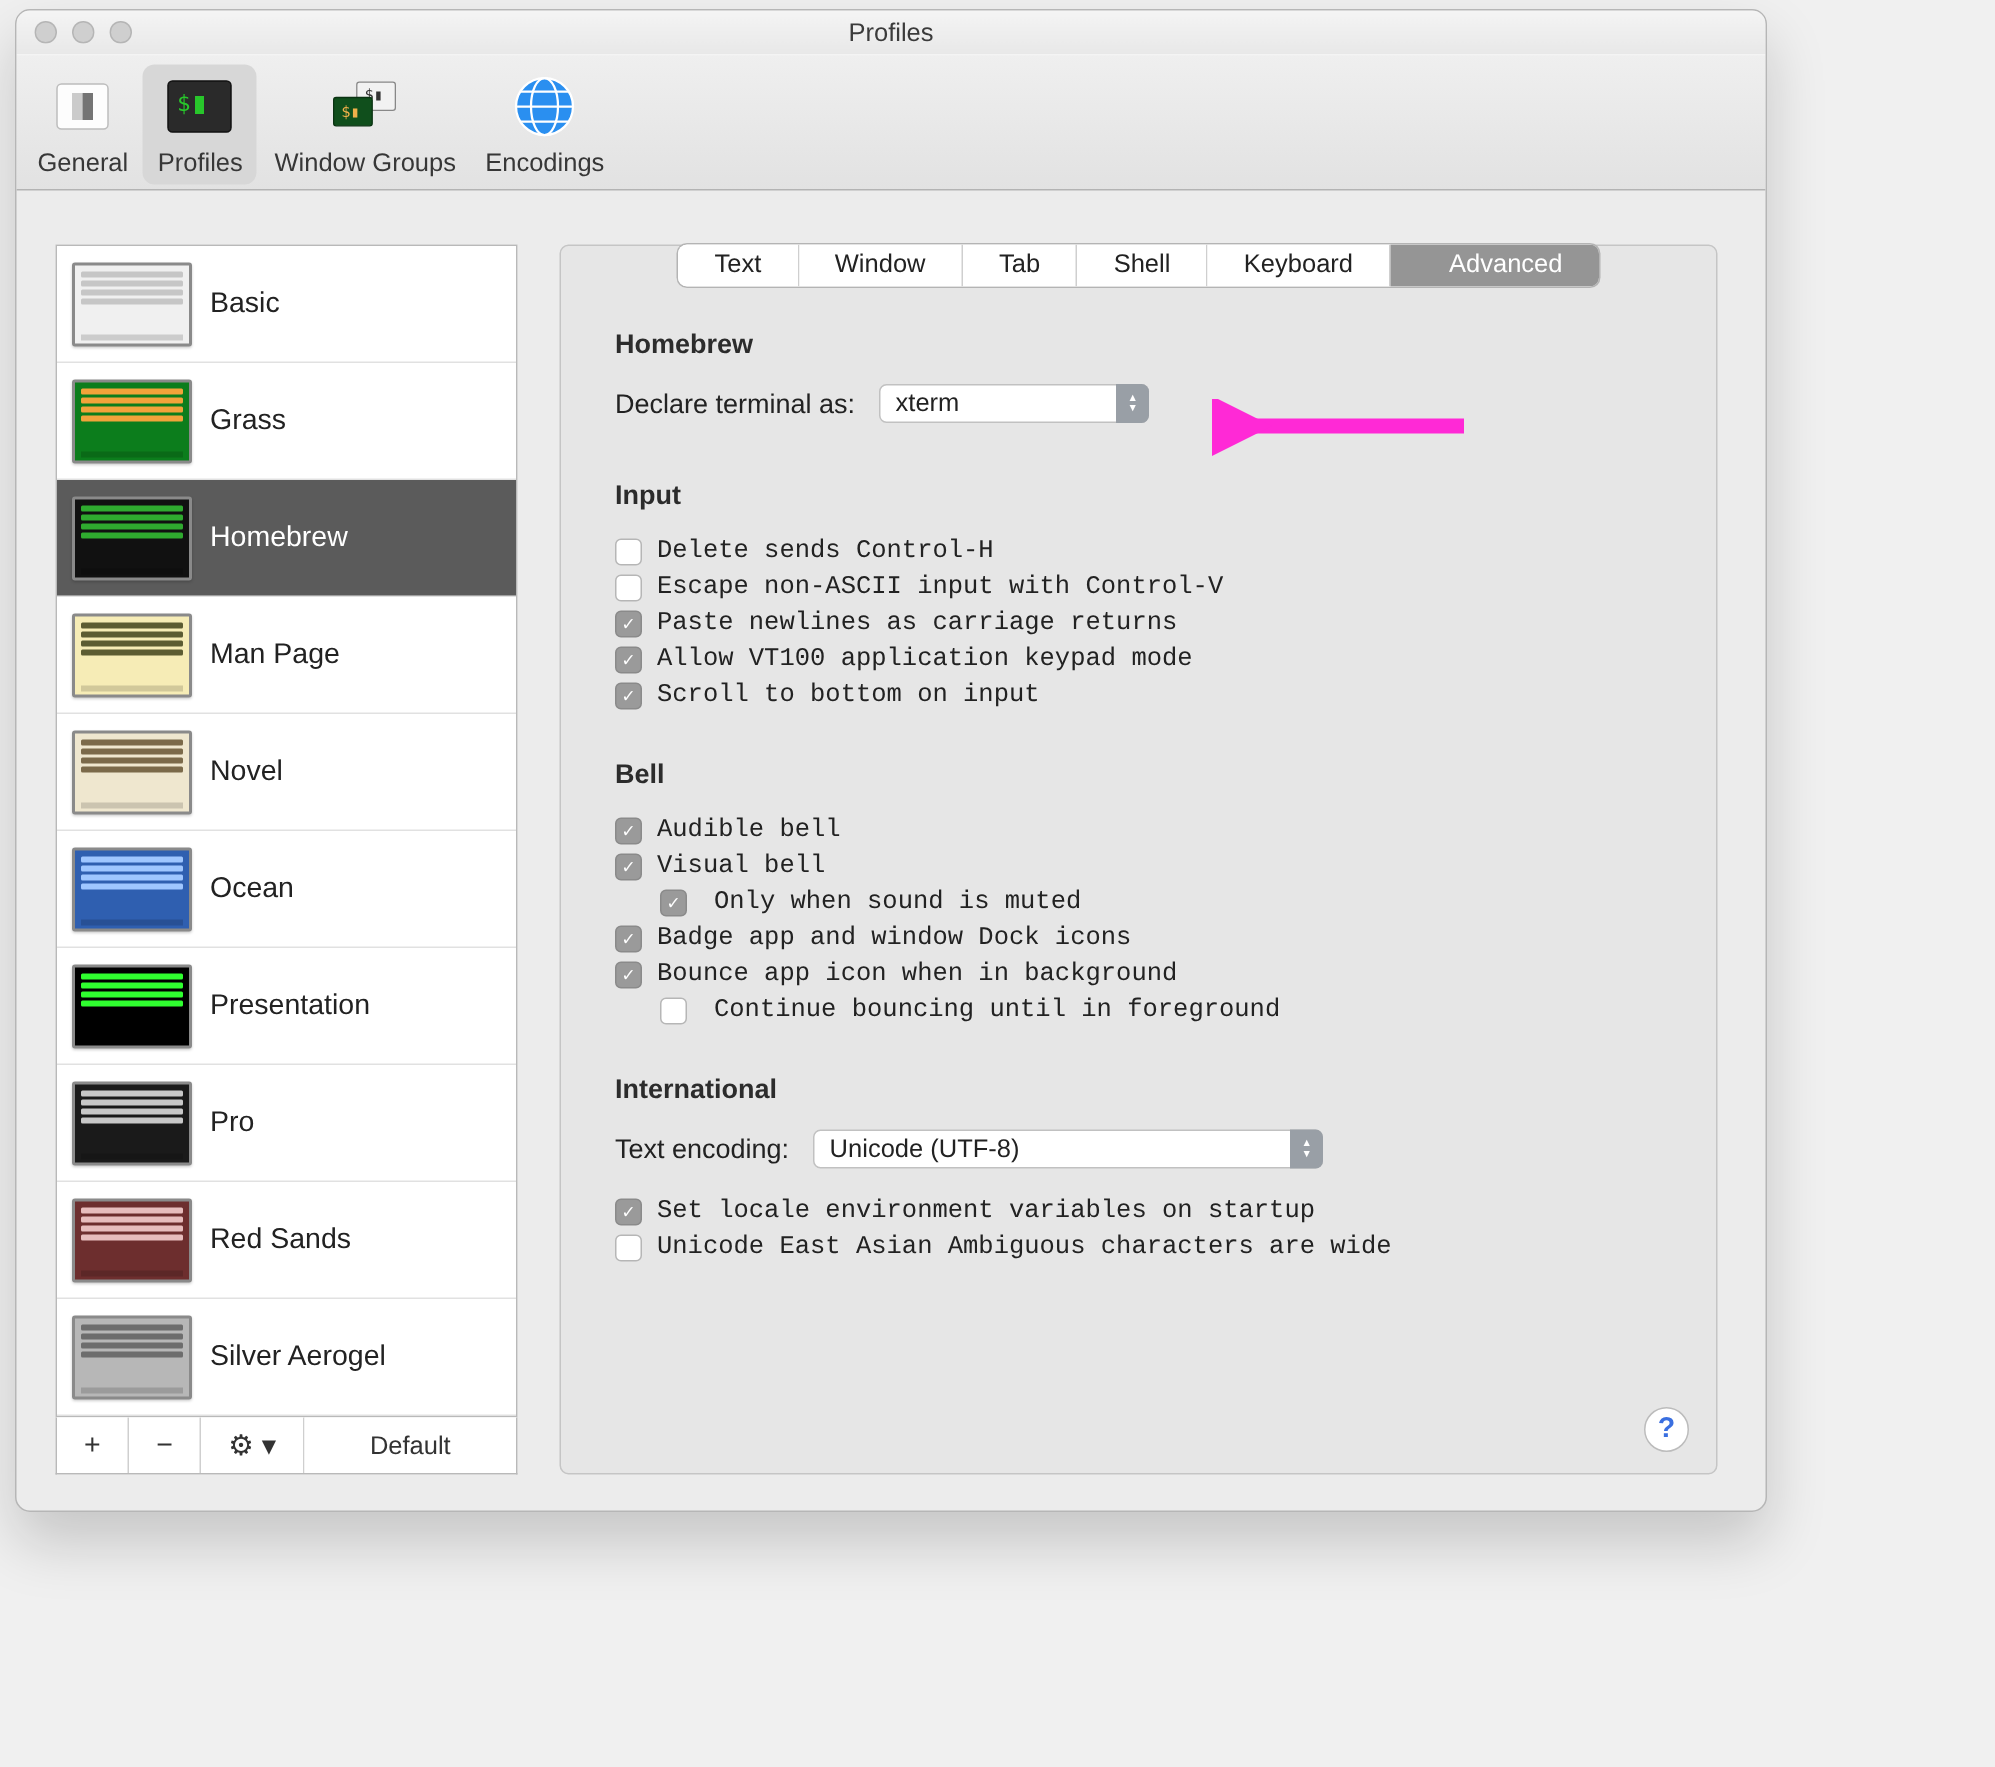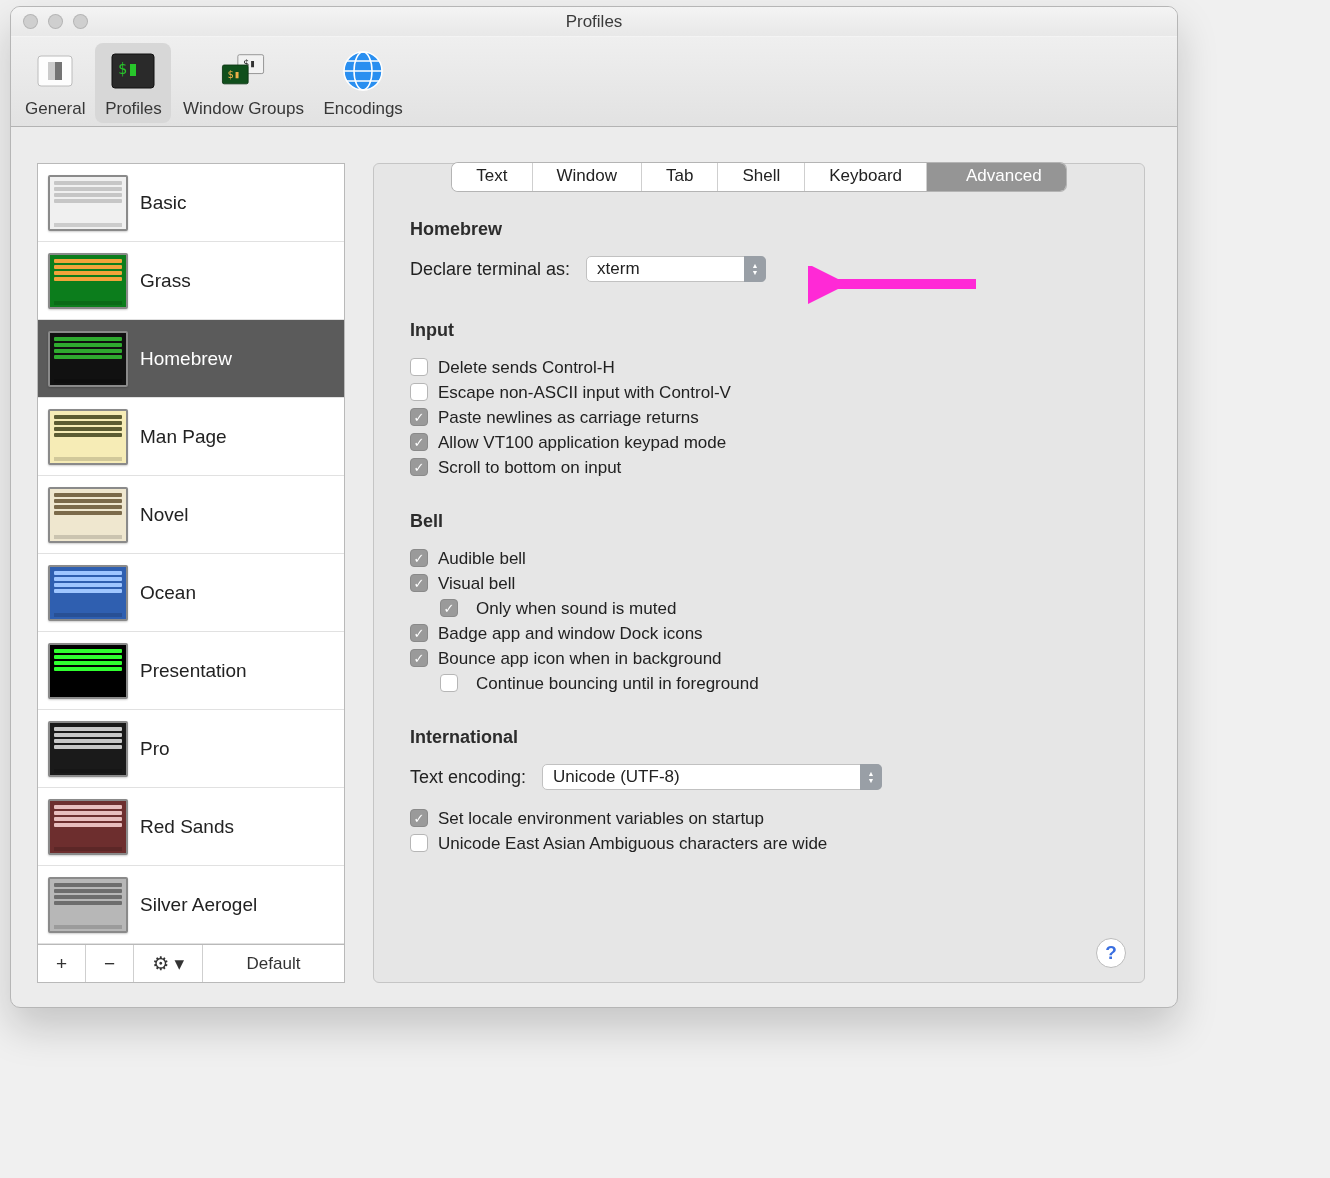--- a/index.html
+++ b/index.html
@@ -222,23 +222,24 @@
     flex-direction: column;
     align-items: center;
     justify-content: center;
     color: #fff;
     font-size: 7px;
     line-height: 7px;
   }
 
   .checkbox-row {
     display: flex;
-    align-items: flex-start;
+    align-items: flex-end;
     gap: 10px;
     margin: 5px 0;
+    font-family: Liberation Mono, monospace;
   }
   .checkbox-row.indent1 { margin-left: 30px; gap: 18px; }
   .checkbox {
     width: 18px; height: 18px;
     border-radius: 4px;
     border: 1px solid #b6b6b6;
     background: #fff;
     display: flex;
     align-items: center;
     justify-content: center;

